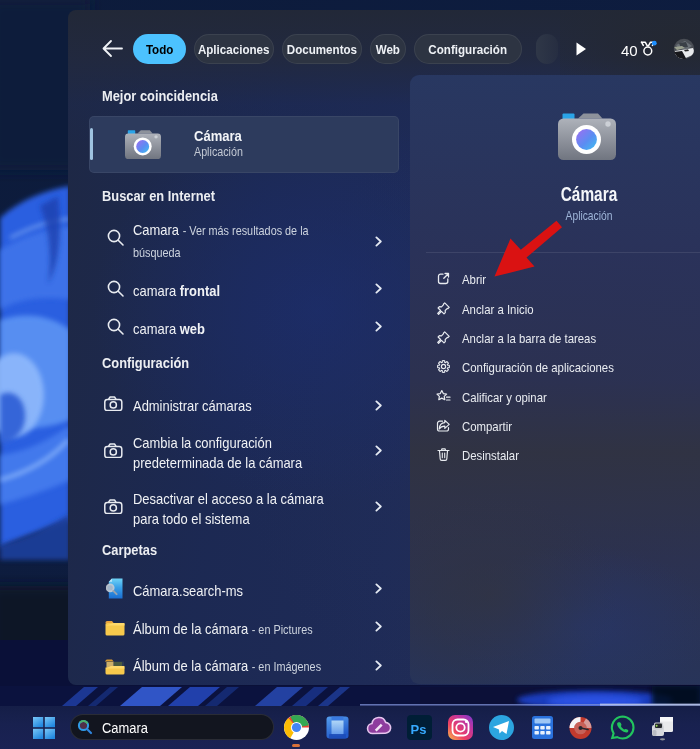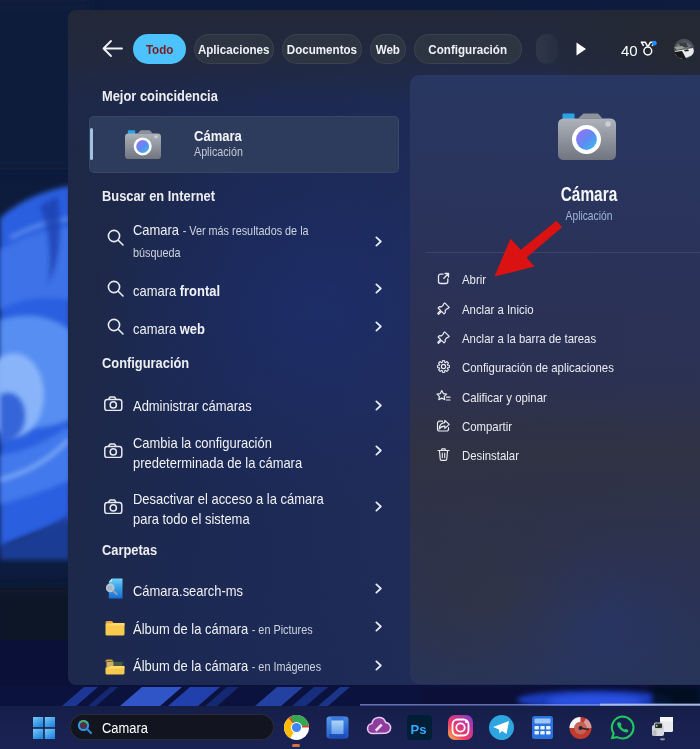--- a/index.html
+++ b/index.html
@@ -95,21 +95,21 @@
 
 <div class="panel"></div>
 <div class="abs" style="left:560px;top:10px;width:140px;height:65px;background:radial-gradient(ellipse 160px 70px at 120px 35px, rgba(36,40,49,0.95), rgba(36,40,49,0) 100%);"></div>
 
 <div class="rcard"></div>
 
 
 <svg class="abs" style="left:101px;top:39px" width="22" height="19" viewBox="0 0 22 19">
  <path d="M10 2 L2.5 9.5 L10 17 M3 9.5 H21" stroke="#f0f2f6" stroke-width="1.8" fill="none" stroke-linecap="round" stroke-linejoin="round"></path>
 </svg>
-<div class="pill" style="left:133px;width:53px;background:#4cc2ff;border:none;color:#7f1d1d;font-weight:600;">
+<div class="pill" style="left:133px;width:53px;background:#4cc2ff;border:none;color:#000000;font-weight:600;">
       <span>Todo</span>
     </div>
 <div class="pill" style="left:282px;width:80px;">
       <span>Documentos</span>
     </div>
 <div class="pill" style="left:194px;width:80px;">
       <span>Aplicaciones</span>
     </div>
 <div class="pill" style="left:370px;width:36px;">
       <span>Web</span>

